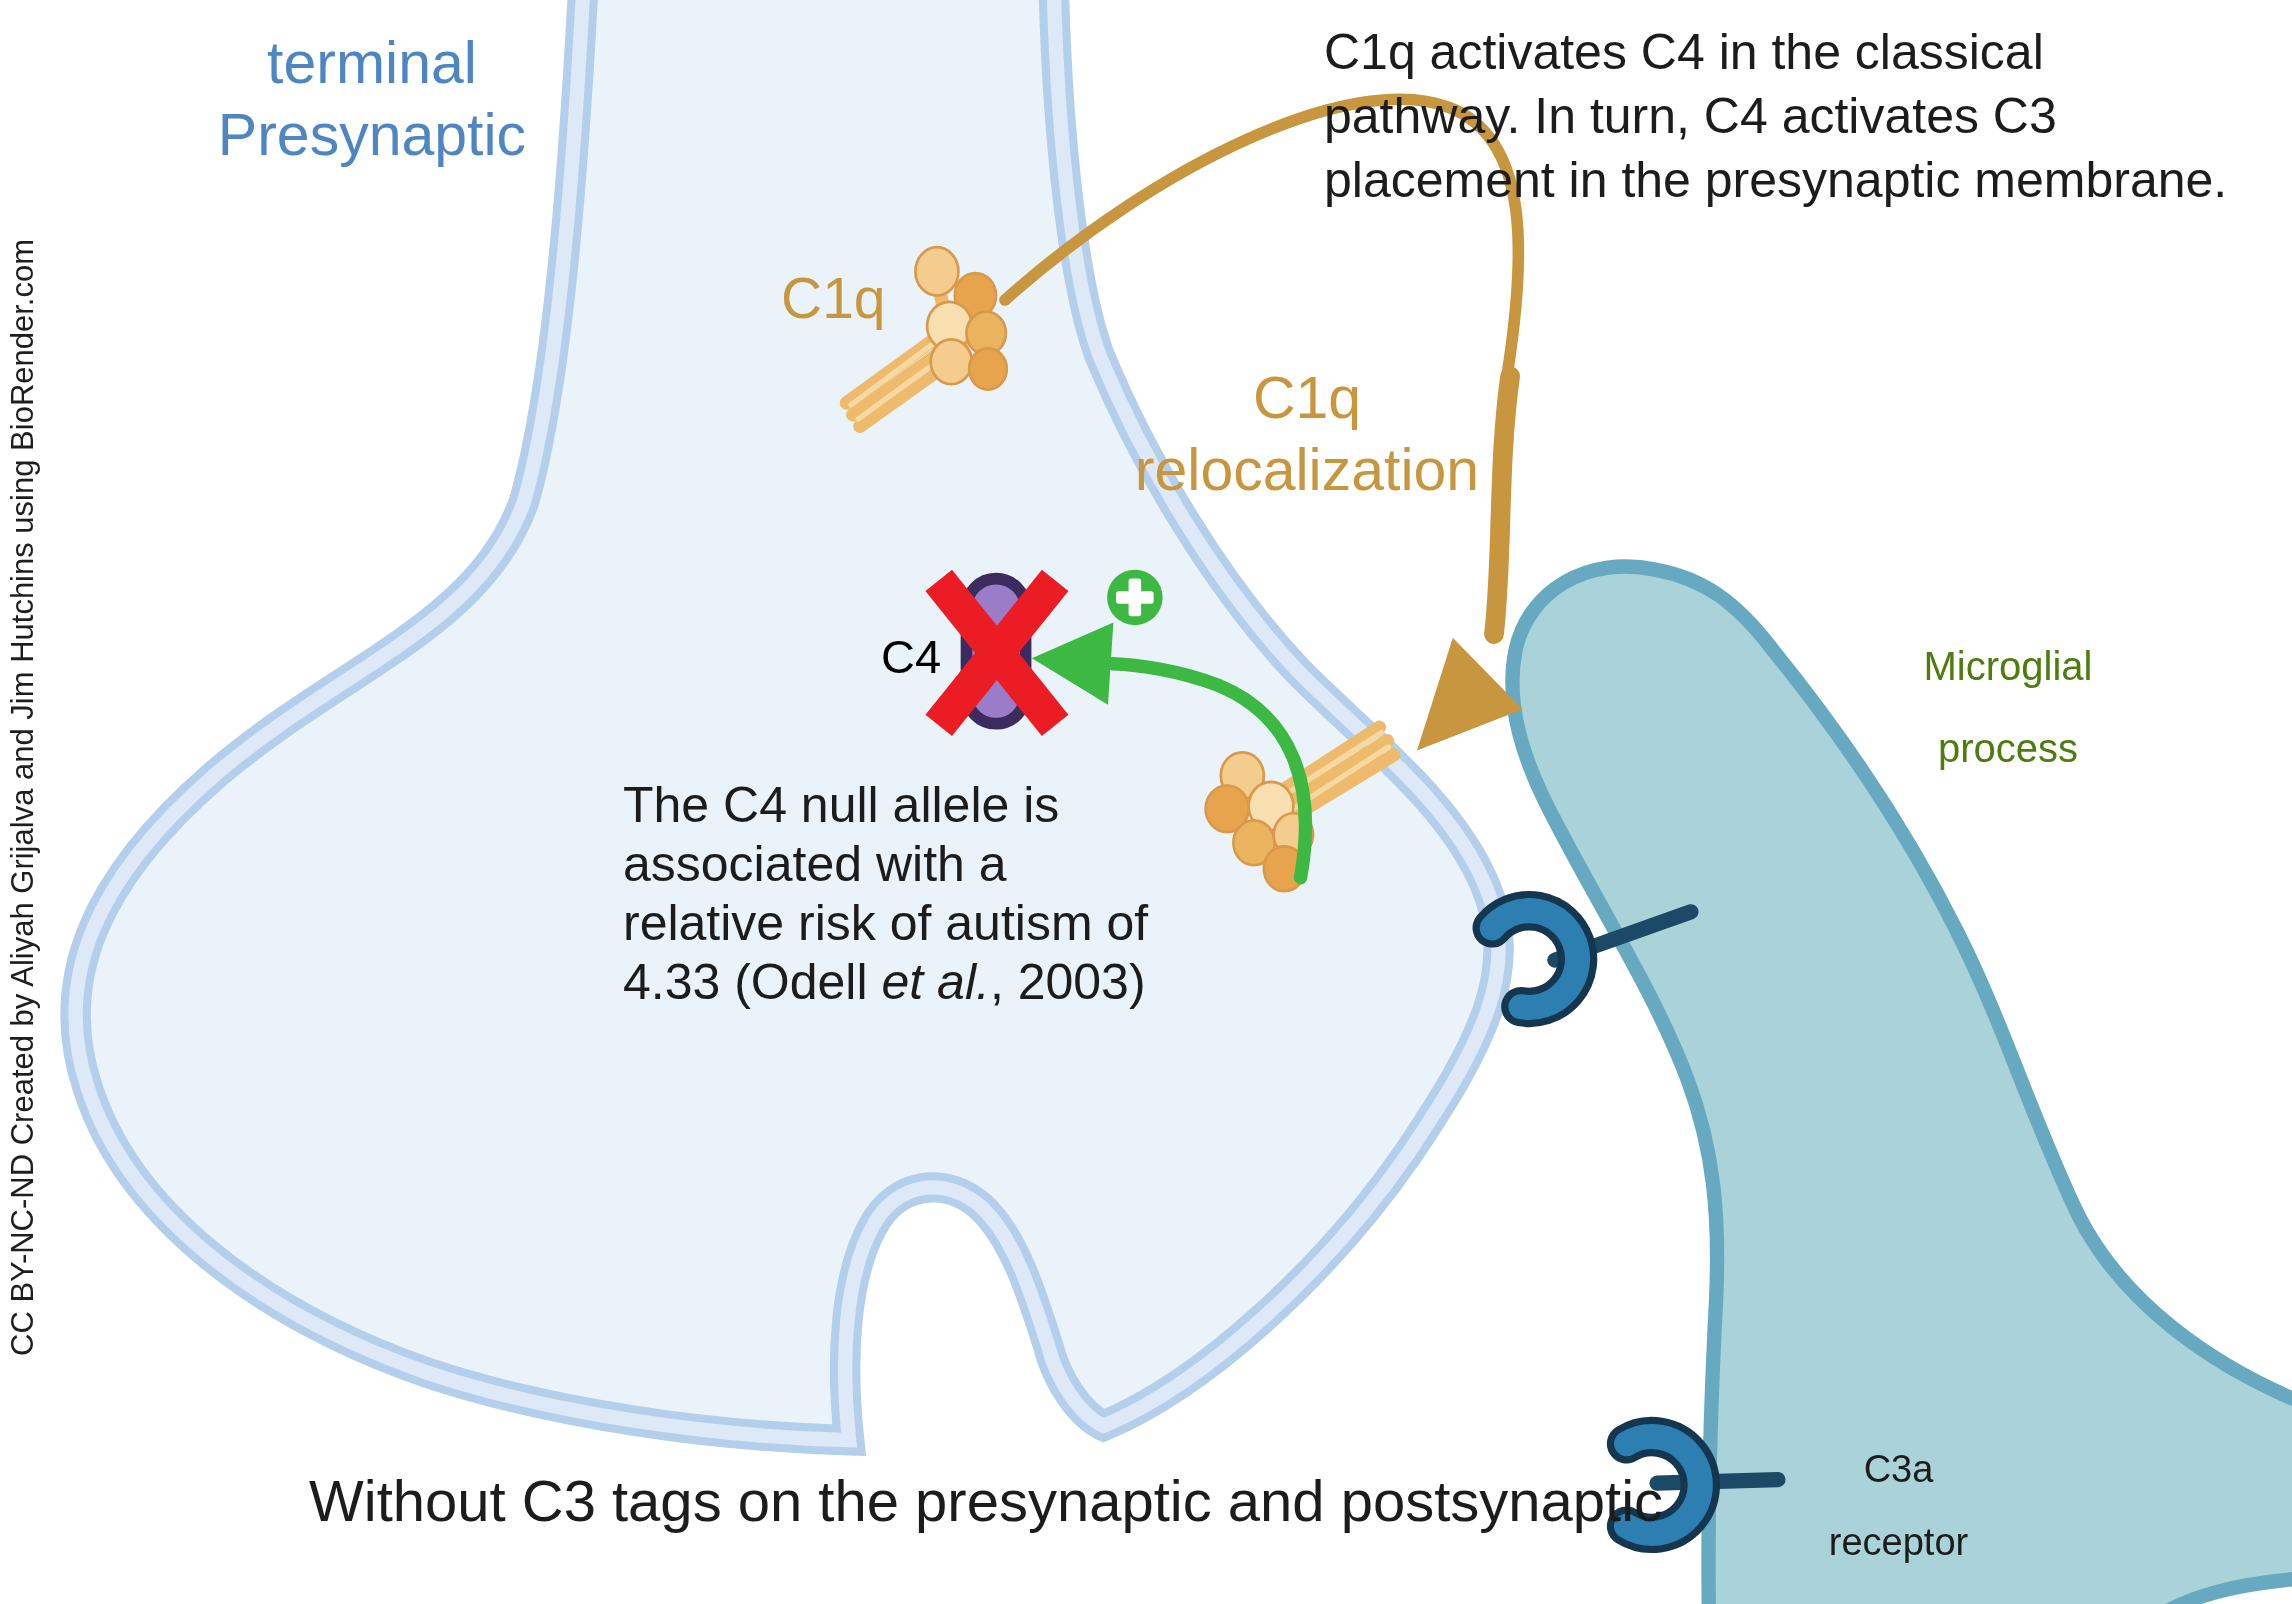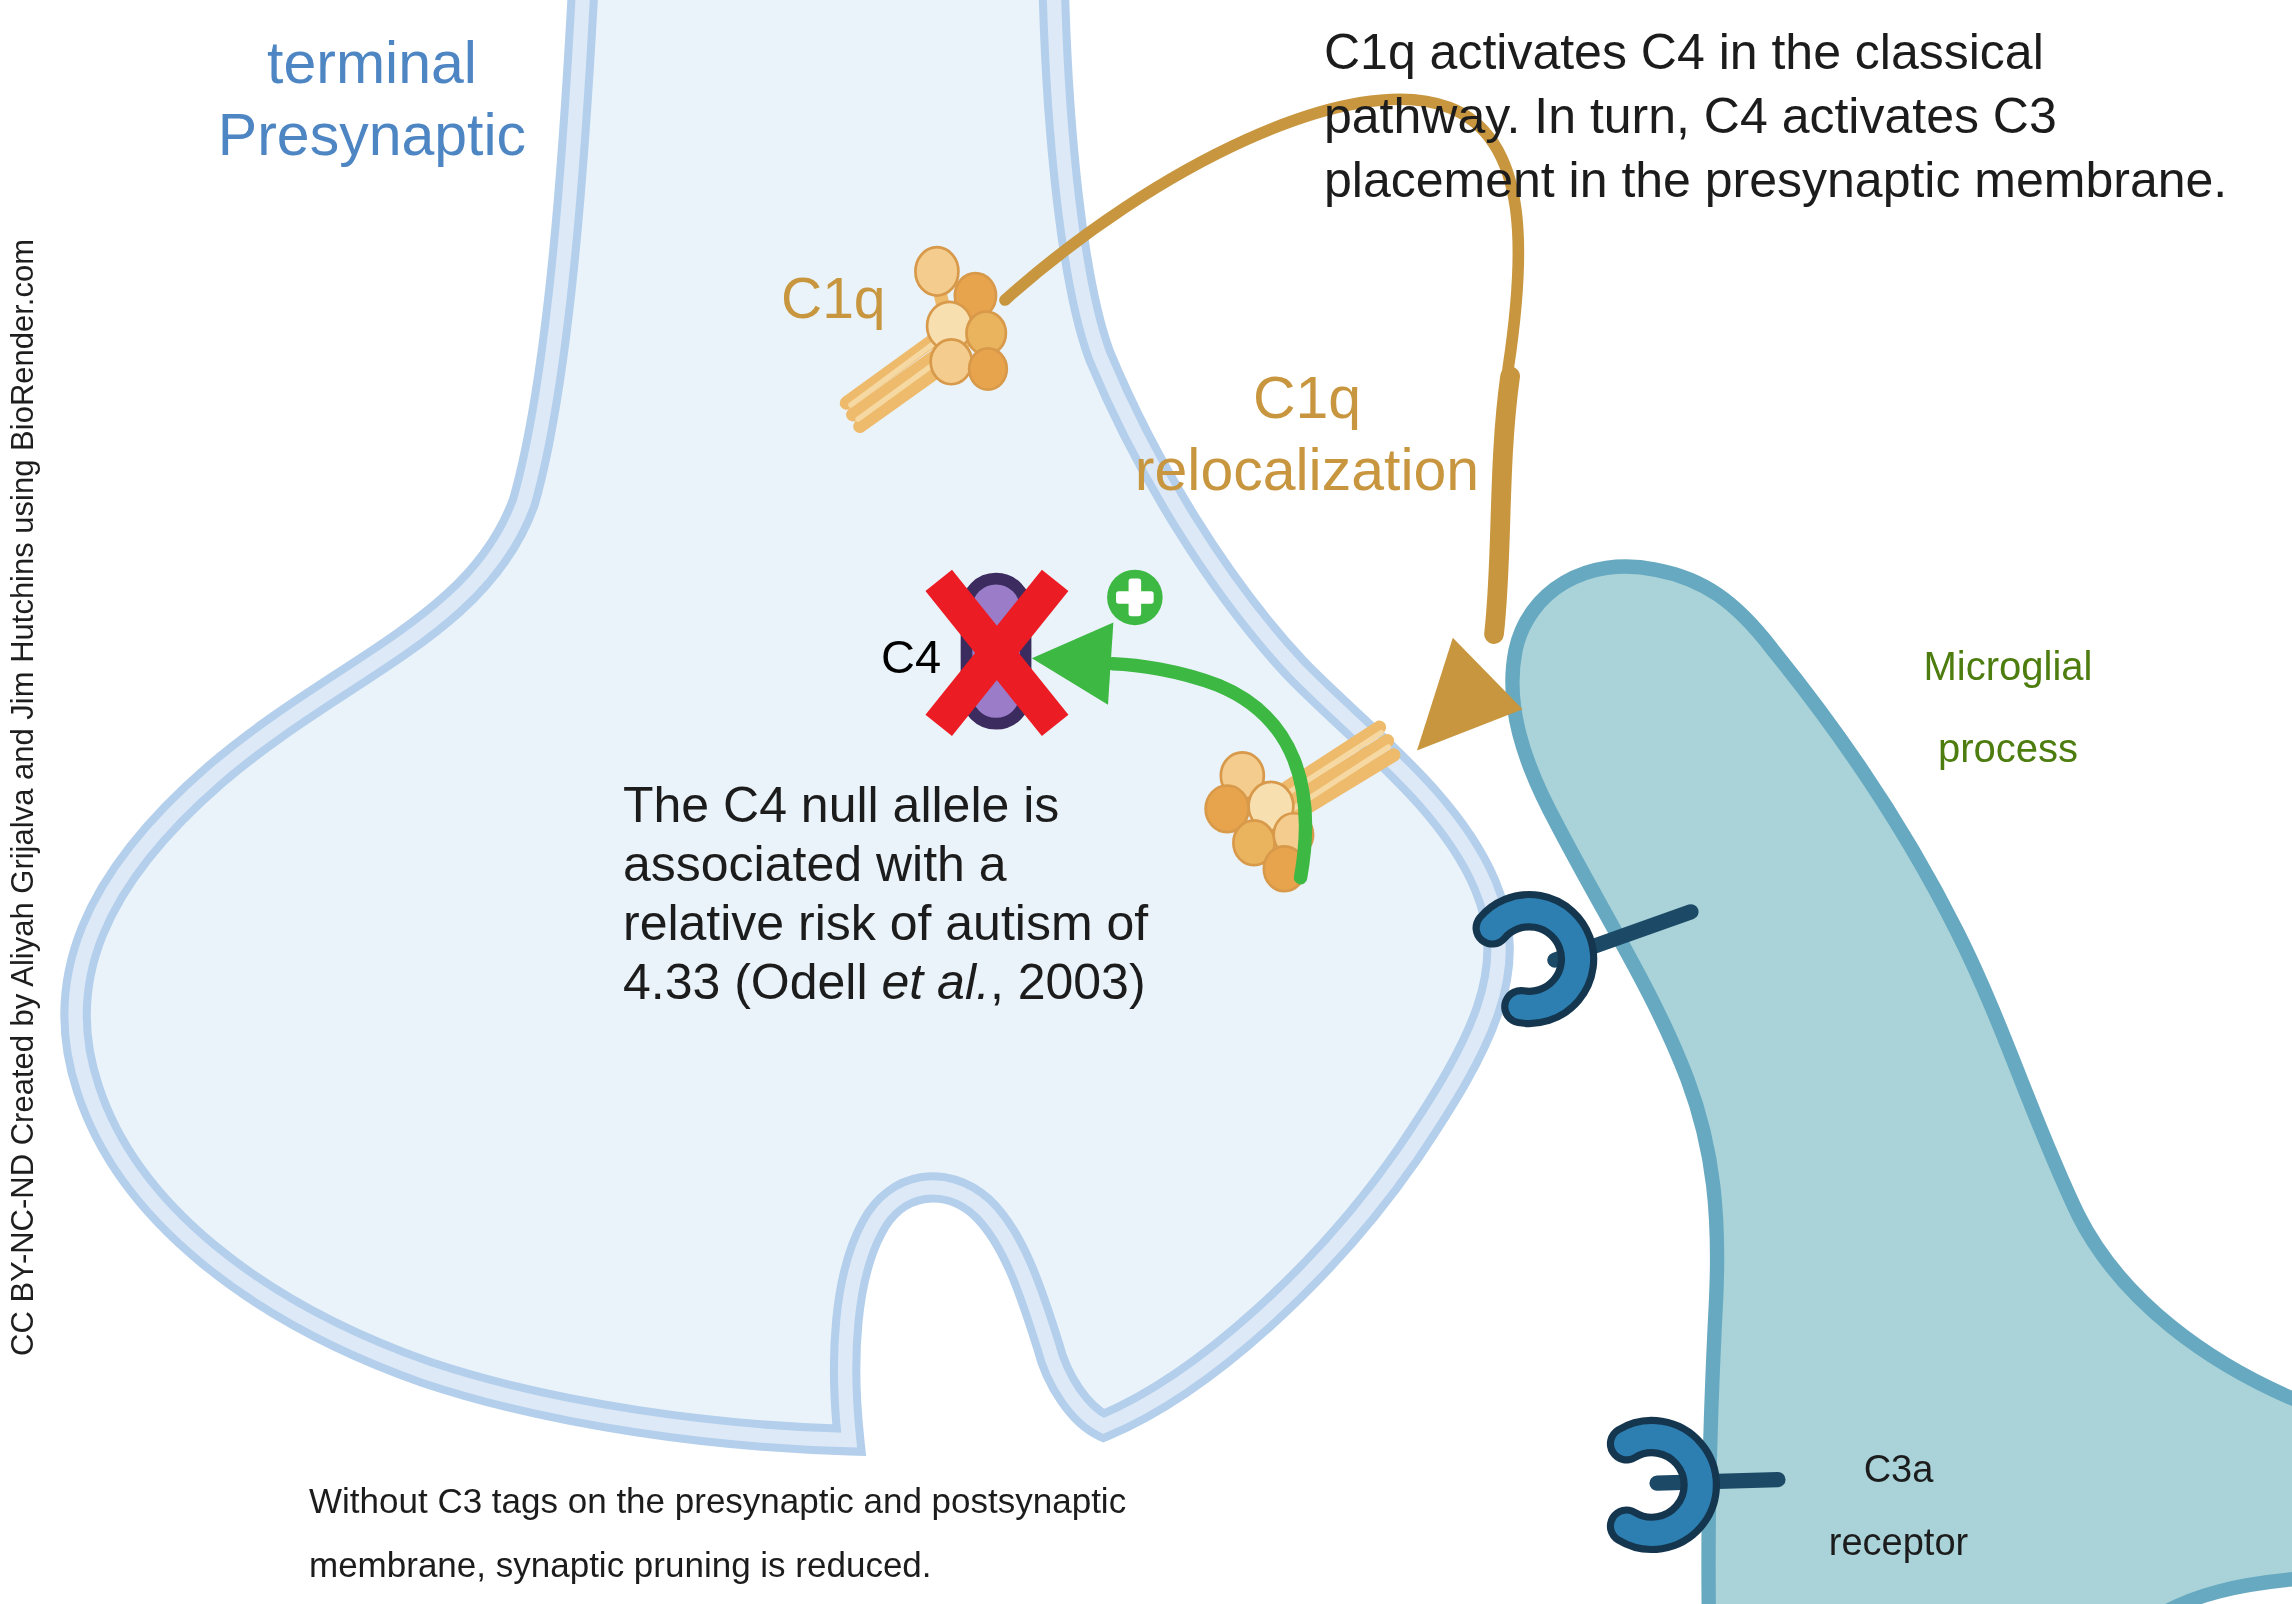--- a/index.html
+++ b/index.html
@@ -12,21 +12,21 @@
   .txt { position: absolute; white-space: nowrap; }
   .center { text-align: center; }
   .presyn-label { left: 193px; top: 27px; width: 358px; font-size: 59px; line-height: 72px; color: #4e86c4; }
   .topright-note { left: 1324px; top: 19.7px; font-size: 50px; line-height: 64px; color: #1c1c1c; }
   .c1q-label { left: 781px; top: 265px; font-size: 57px; color: #c8963e; }
   .reloc-label { left: 1128px; top: 362px; width: 358px; font-size: 59px; line-height: 72px; color: #c8963e; }
   .microglia-label { left: 1829px; top: 625px; width: 358px; font-size: 40px; line-height: 82px; color: #4d7c0f; }
   .c3a-label { left: 1742px; top: 1433px; width: 313px; font-size: 38px; line-height: 73px; color: #1c1c1c; }
   .c4-label { left: 881px; top: 629px; font-size: 47px; color: #000000; }
   .c4null-note { left: 623px; top: 776px; font-size: 50px; line-height: 59px; color: #1c1c1c; }
-  .pruning-note { left: 309px; top: 1469px; font-size: 35px; line-height: 64px; color: #1c1c1c; }
+  .pruning-note { left: 309px; top: 1469px; font-size: 58px; line-height: 64px; color: #1c1c1c; }
   .credit {
     left: 5.4px; top: 202px; height: 1191px; font-size: 31px; color: #1e1e1e;
     writing-mode: vertical-rl; transform: rotate(180deg);
     display: flex; align-items: center; justify-content: center;
   }
   .italic { font-style: italic; }
 </style>
 </head>
 <body>
 
@@ -203,19 +203,18 @@
     <div><span>4.33 (Odell </span><span class="italic">et al.</span><span>, 2003)</span></div>
   </div>
 
   <div class="txt c3a-label center">
     <div>C3a</div>
     <div>receptor</div>
   </div>
 
   <div class="txt pruning-note">
     <div>Without C3 tags on the presynaptic and postsynaptic</div>
-    <div>membrane, synaptic pruning is reduced.</div>
   </div>
 
   <div class="txt credit">CC BY-NC-ND Created by Aliyah Grijalva and Jim Hutchins using BioRender.com</div>
 
 </div>
 
 
 </body></html>

